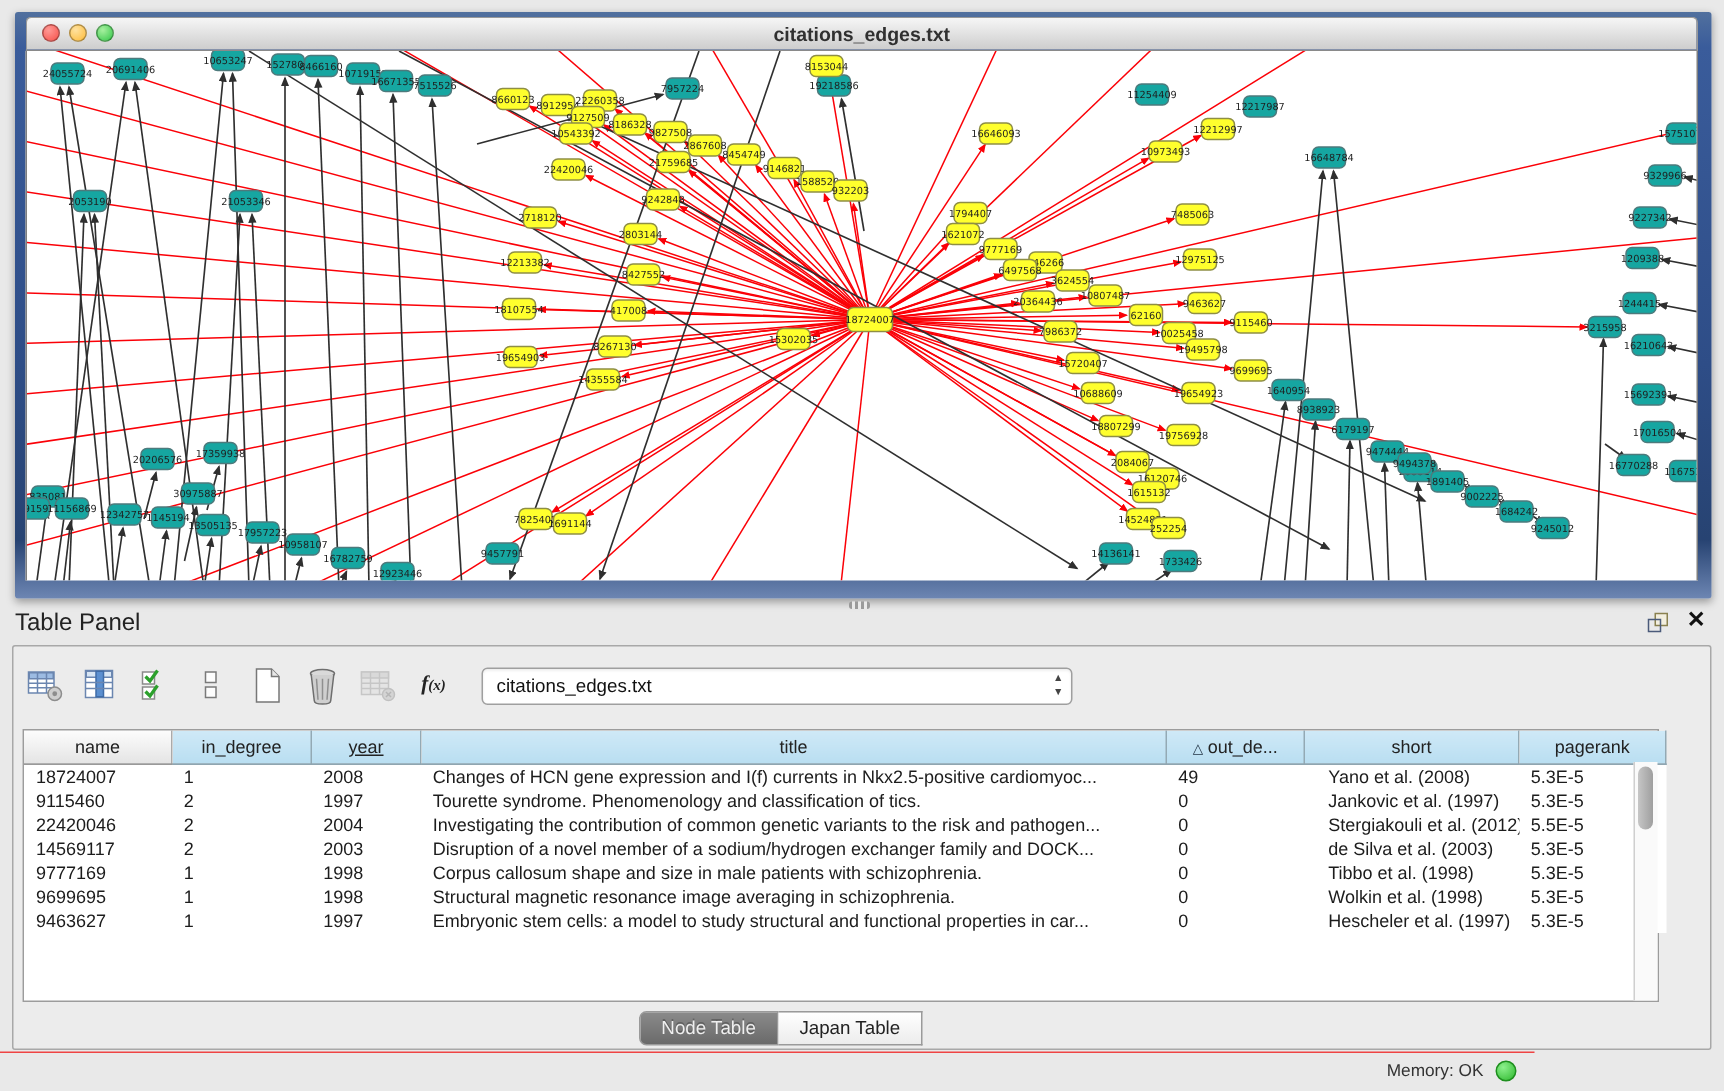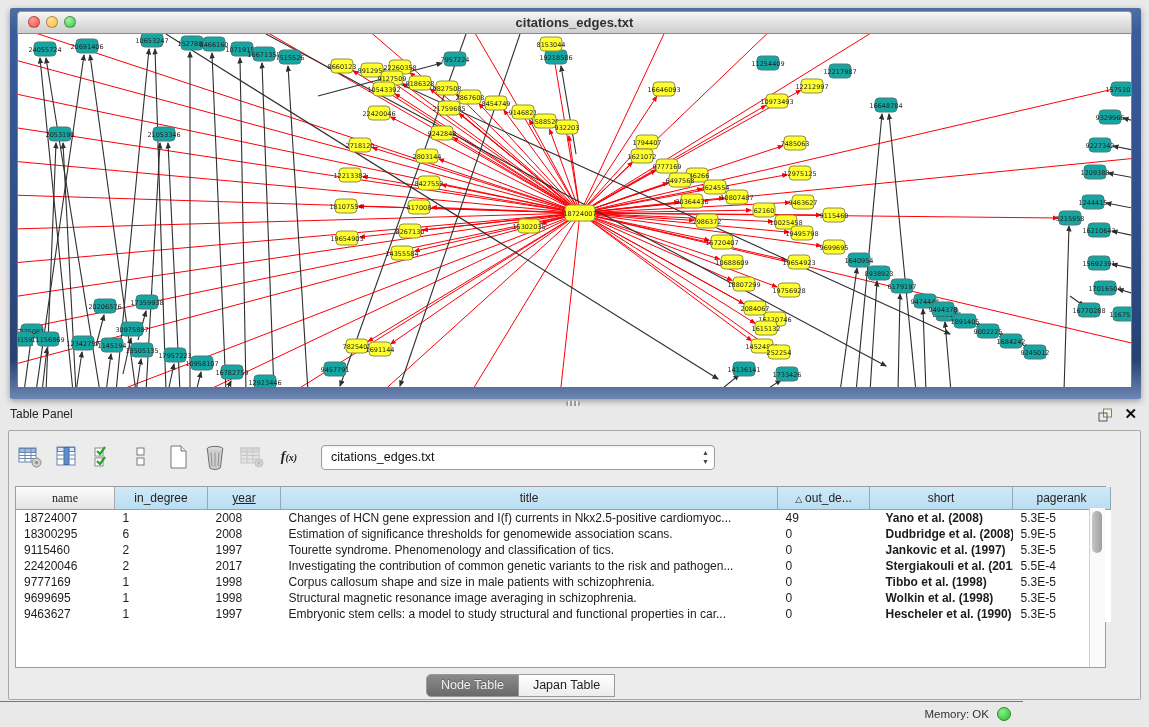--- a/index.html
+++ b/index.html
@@ -23,21 +23,21 @@
   .ny{fill:#ffff2d;stroke:#8e8e45;stroke-width:1;}
   .nt{fill:#16a6a1;stroke:#4d7a7c;stroke-width:1;}
   .nl{font-size:6.5px;fill:#1e1e1e;text-anchor:middle;font-family:"DejaVu Sans",sans-serif;}
 
   
   #divider-grip{position:absolute;left:566px;top:401px;width:14px;height:5px;
     background:repeating-linear-gradient(90deg,#9a9a9a 0 2px,#e9e9e9 2px 4px);border-radius:2px;}
 
   
   #table-panel-bar{position:absolute;left:0;top:402px;width:1149px;height:26px;}
-  #table-panel-bar .ttl{position:absolute;left:10px;top:5px;font-size:12px;color:#222;}
+  #table-panel-bar .ttl{position:absolute;left:10px;top:5px;font-size:16px;color:#222;}
   #float-icon{position:absolute;right:36px;top:6px;width:15px;height:14px;cursor:pointer;}
   #close-icon{position:absolute;right:12px;top:4px;font-size:15px;font-weight:bold;color:#111;cursor:pointer;line-height:16px;}
 
   #panel{position:absolute;left:8px;top:430px;width:1133px;height:270px;box-sizing:border-box;
     background:#ececec;border:1px solid #a8a8a8;border-radius:2px;}
 
   
   #toolbar{position:absolute;left:8px;top:8px;height:36px;display:flex;align-items:center;gap:11px;}
   .tbtn{width:26px;height:26px;display:flex;align-items:center;justify-content:center;cursor:pointer;}
   .tbtn.disabled{opacity:.45;cursor:default;}
@@ -47,24 +47,24 @@
     box-shadow:inset 0 1px 2px rgba(0,0,0,.08);margin-left:8px;cursor:pointer;}
   #combo .val{position:absolute;left:9px;top:4px;font-size:12.5px;color:#111;}
   #combo .arrows{position:absolute;right:5px;top:2px;font-size:7px;color:#444;line-height:9px;text-align:center;}
 
   
   #tablewrap{position:absolute;left:6px;top:55px;width:1091px;height:182px;background:#fff;border:1px solid #9c9c9c;box-sizing:border-box;}
   table{border-collapse:collapse;table-layout:fixed;width:1074px;font-size:12px;color:#1c1c1c;}
   th{height:20px;font-weight:normal;text-align:center;font-size:12px;color:#222;
      background:linear-gradient(180deg,#cfe9f7,#b9def1);border-right:1px solid #93a9b4;border-bottom:1px solid #8fa5b0;
      overflow:hidden;white-space:nowrap;cursor:pointer;}
-  th.plain{background:linear-gradient(180deg,#fcfcfc,#e4e4e4);border-right:1px solid #aaa;border-bottom:1px solid #999;font-family:Liberation Serif, serif;}
+  th.plain{background:linear-gradient(180deg,#fcfcfc,#e4e4e4);border-right:1px solid #aaa;border-bottom:1px solid #999;}
   th .sort{font-size:9px;margin-right:3px;color:#234;}
   td{height:16px;padding:0 2px 0 8px;white-space:nowrap;overflow:hidden;border:0;}
-  td.c5{padding-left:16px;font-weight:bold;}
+  td.c5{padding-left:16px;}
   tbody tr{background:#fff;cursor:default;}
   #vscroll{position:absolute;right:0;top:21px;width:15px;height:159px;background:#fafafa;border-left:1px solid #cfcfcf;}
   #vthumb{position:absolute;left:2px;top:3px;width:10px;height:42px;background:linear-gradient(90deg,#c6c6c6,#9f9f9f);border-radius:6px;}
 
   
   #tabs{position:absolute;left:0;right:0;top:243px;display:flex;justify-content:center;}
   .tab{height:21px;line-height:21px;padding:0 14px;font-size:12.5px;color:#222;background:linear-gradient(180deg,#ffffff,#ececec);
     border:1px solid #9a9a9a;border-left:none;cursor:pointer;}
   .tab:first-child{border-left:1px solid #9a9a9a;border-radius:5px 0 0 5px;}
   .tab:last-child{border-radius:0 5px 5px 0;margin-top:30px;}
@@ -778,45 +778,45 @@
           <tr>
             <td class="c0">18724007</td>
             <td class="c1">1</td>
             <td class="c2">2008</td>
             <td class="c3">Changes of HCN gene expression and I(f) currents in Nkx2.5-positive cardiomyoc...</td>
             <td class="c4">49</td>
             <td class="c5">Yano et al. (2008)</td>
             <td class="c6">5.3E-5</td>
           </tr>
           <tr>
-            <td class="c0">18300295</td>
-            <td class="c1">6</td>
-            <td class="c2">2008</td>
-            <td class="c3">Estimation of significance thresholds for genomewide association scans.</td>
-            <td class="c4">0</td>
-            <td class="c5">Dudbridge et al. (2008)</td>
-            <td class="c6">5.9E-5</td>
-          </tr>
-          <tr>
             <td class="c0">9115460</td>
             <td class="c1">2</td>
             <td class="c2">1997</td>
             <td class="c3">Tourette syndrome. Phenomenology and classification of tics.</td>
             <td class="c4">0</td>
             <td class="c5">Jankovic et al. (1997)</td>
             <td class="c6">5.3E-5</td>
           </tr>
           <tr>
             <td class="c0">22420046</td>
             <td class="c1">2</td>
-            <td class="c2">2017</td>
+            <td class="c2">2004</td>
             <td class="c3">Investigating the contribution of common genetic variants to the risk and pathogen...</td>
             <td class="c4">0</td>
             <td class="c5">Stergiakouli et al. (2012)</td>
-            <td class="c6">5.5E-4</td>
+            <td class="c6">5.5E-5</td>
+          </tr>
+          <tr>
+            <td class="c0">14569117</td>
+            <td class="c1">2</td>
+            <td class="c2">2003</td>
+            <td class="c3">Disruption of a novel member of a sodium/hydrogen exchanger family and DOCK...</td>
+            <td class="c4">0</td>
+            <td class="c5">de Silva et al. (2003)</td>
+            <td class="c6">5.3E-5</td>
           </tr>
           <tr>
             <td class="c0">9777169</td>
             <td class="c1">1</td>
             <td class="c2">1998</td>
             <td class="c3">Corpus callosum shape and size in male patients with schizophrenia.</td>
             <td class="c4">0</td>
             <td class="c5">Tibbo et al. (1998)</td>
             <td class="c6">5.3E-5</td>
           </tr>
@@ -828,21 +828,21 @@
             <td class="c4">0</td>
             <td class="c5">Wolkin et al. (1998)</td>
             <td class="c6">5.3E-5</td>
           </tr>
           <tr>
             <td class="c0">9463627</td>
             <td class="c1">1</td>
             <td class="c2">1997</td>
             <td class="c3">Embryonic stem cells: a model to study structural and functional properties in car...</td>
             <td class="c4">0</td>
-            <td class="c5">Hescheler et al. (1990)</td>
+            <td class="c5">Hescheler et al. (1997)</td>
             <td class="c6">5.3E-5</td>
           </tr>
         </tbody>
     </table>
     <div id="vscroll">
       <div id="vthumb"></div>
     </div>
   </div>
 
   <div id="tabs">

